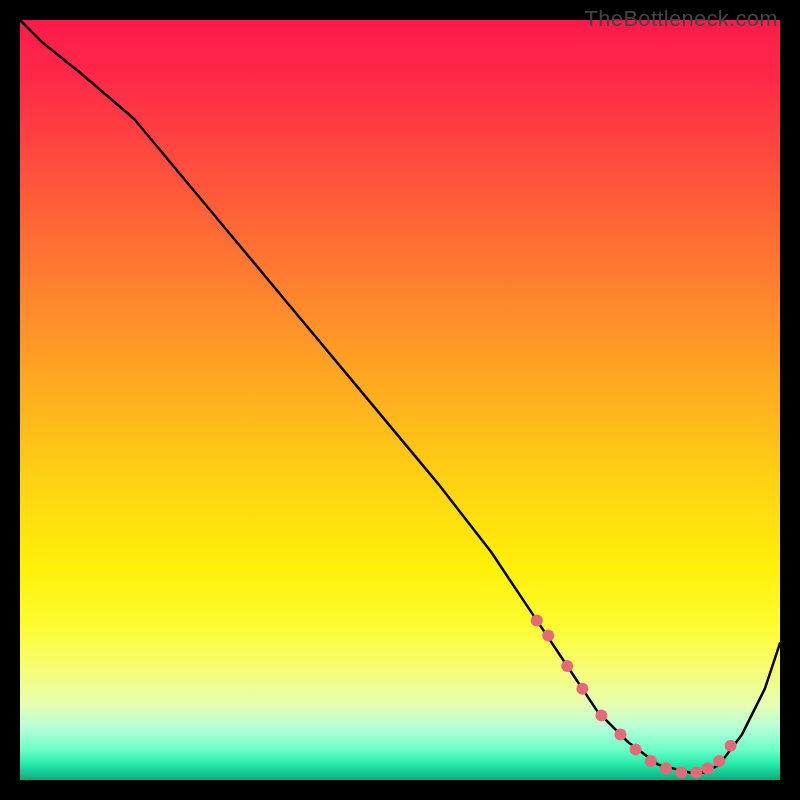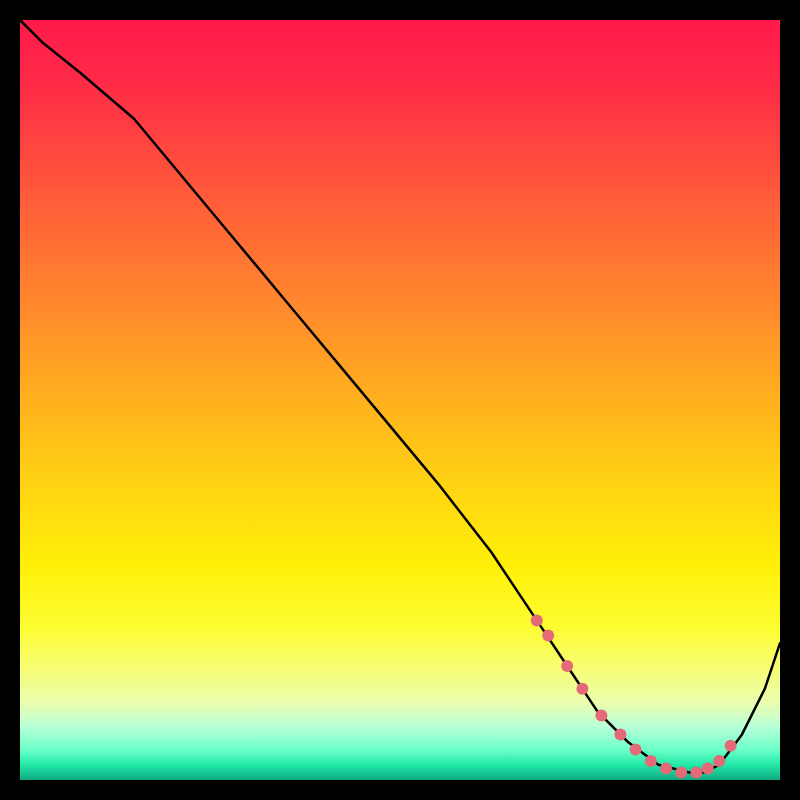--- a/index.html
+++ b/index.html
@@ -58,20 +58,21 @@
     top: 20px;
     width: 760px;
     height: 760px;
     overflow: visible;
   }
 </style>
 </head>
 <body>
 
 <div class="container">
+  <div class="watermark">TheBottleneck.com</div>
   <div class="plot-area"></div>
   <svg class="curve" viewBox="0 0 760 760" preserveAspectRatio="none">
     <path id="curve-path" fill="none" stroke="#000000" stroke-width="2.5" stroke-linejoin="round" stroke-linecap="round" d="M0.00 0.00 L22.80 22.80 L60.80 53.20 L114.00 98.80 L190.00 190.00 L266.00 281.20 L342.00 372.40 L418.00 463.60 L471.20 532.00 L516.80 600.40 L547.20 646.00 L577.60 691.60 L608.00 722.00 L638.40 744.80 L668.80 752.40 L684.00 752.40 L699.20 744.80 L722.00 714.40 L744.80 668.80 L760.00 623.20"></path>
     <g id="markers-group">
         <circle cx="516.80" cy="600.40" r="6" fill="#e46a77"></circle>
         <circle cx="528.20" cy="615.60" r="6" fill="#e46a77"></circle>
         <circle cx="547.20" cy="646.00" r="6" fill="#e46a77"></circle>
         <circle cx="562.40" cy="668.80" r="6" fill="#e46a77"></circle>
         <circle cx="581.40" cy="695.40" r="6" fill="#e46a77"></circle>
         <circle cx="600.40" cy="714.40" r="6" fill="#e46a77"></circle>

